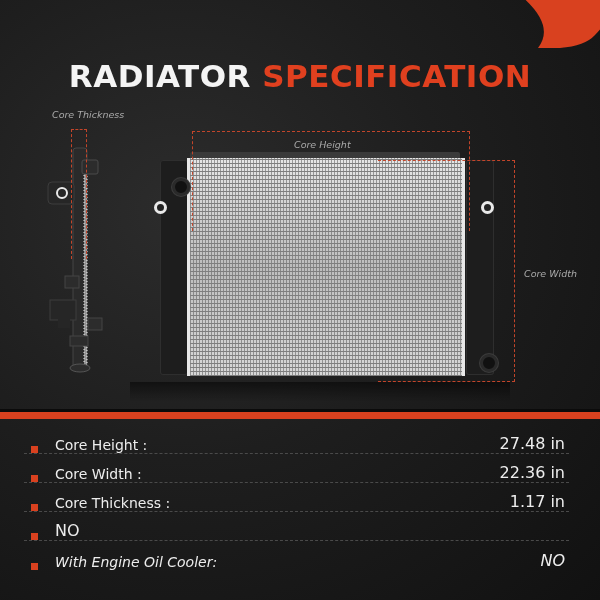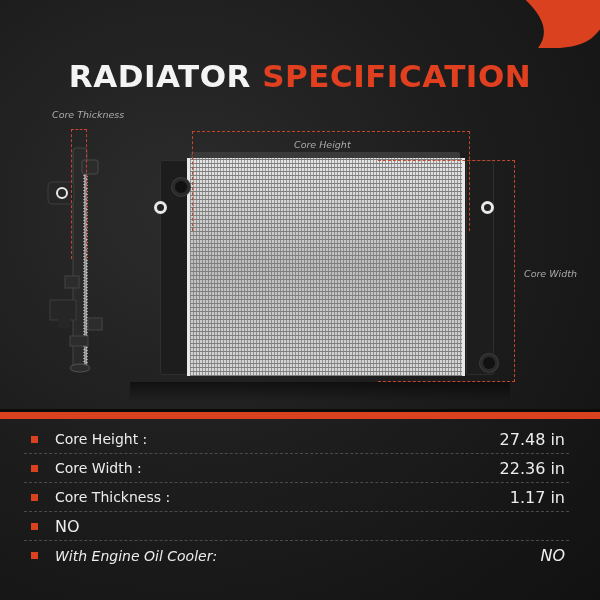--- a/index.html
+++ b/index.html
@@ -66,21 +66,21 @@
     .floor-shadow {
       position: absolute; left: 130px; top: 382px; width: 380px; height: 20px;
       background: linear-gradient(180deg, rgba(0,0,0,0.5), rgba(0,0,0,0));
     }
 
     .divider { position: absolute; left: 0; top: 412px; width: 600px; height: 7px; background: #d9411f; }
     .divider-shadow { position: absolute; left: 0; top: 409px; width: 600px; height: 3px; background: #0b0b0b; }
 
     .specs { position: absolute; left: 24px; top: 425px; width: 545px; }
     .spec-row {
-      position: relative; height: 29px; display: flex; align-items: center;
+      position: relative; height: 29px; display: flex; align-items: flex-end;
       border-bottom: 1px dashed #4a4a4a;
     }
     .spec-row.last { border-bottom: none; font-style: italic; }
     .bullet { width: 7px; height: 7px; background: #d9411f; margin-left: 7px; margin-right: 17px; flex: none; }
     .spec-label { color: #ededed; font-size: 14px; flex: 1; white-space: nowrap; }
     .spec-value { color: #ededed; font-size: 16px; text-align: right; white-space: nowrap; margin-right: 4px; }
   </style>
 </head>
 <body>
 

